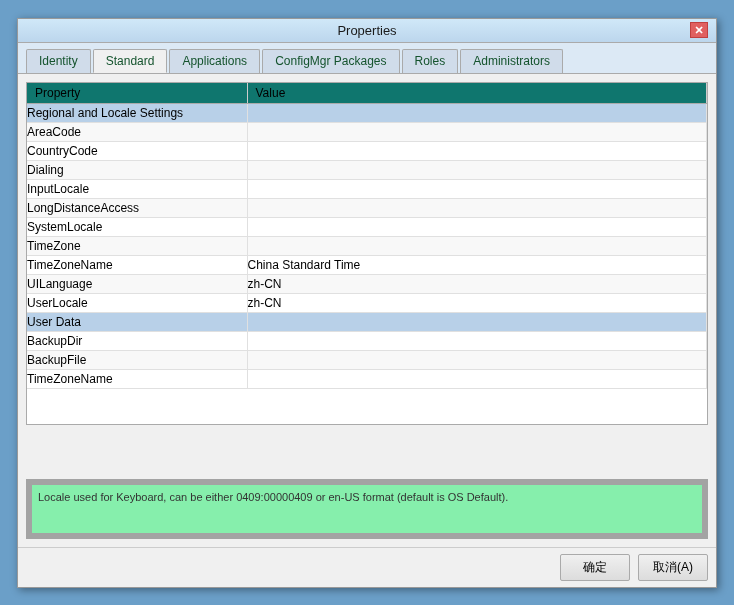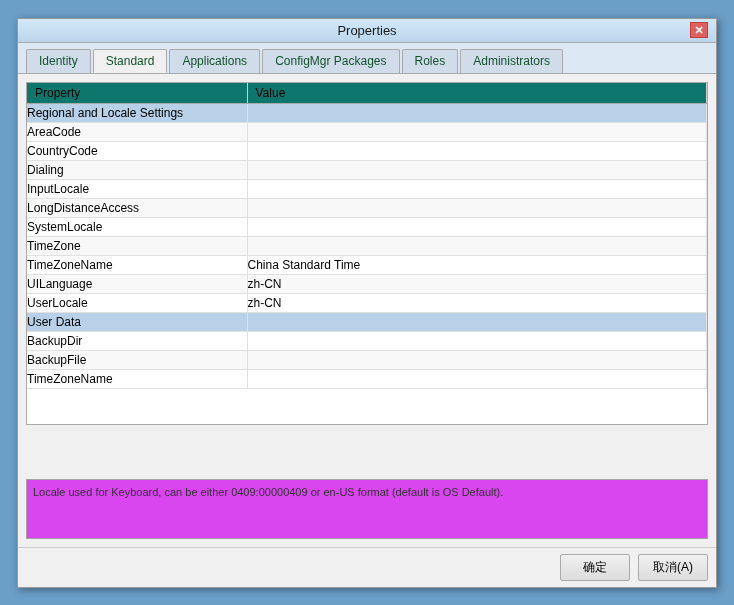--- a/index.html
+++ b/index.html
@@ -117,22 +117,22 @@
       border-right: 1px solid #e0e0e0;
     }
     table tbody tr:nth-child(even) {
       background: #f8f8f8;
     }
     table tbody tr.section-header td {
       background: #b8d0e8;
       font-weight: normal;
     }
     .description-box {
-      border: 1px solid #a3a3a3;
-      background: #d946ef;
+      border: 6px solid #a3a3a3;
+      background: #86efac;
       padding: 6px;
       font-size: 11px;
       color: #333;
       height: 60px;
       overflow: hidden;
       margin-top: 48px;
     }
     .footer {
       display: flex;
       justify-content: flex-end;

